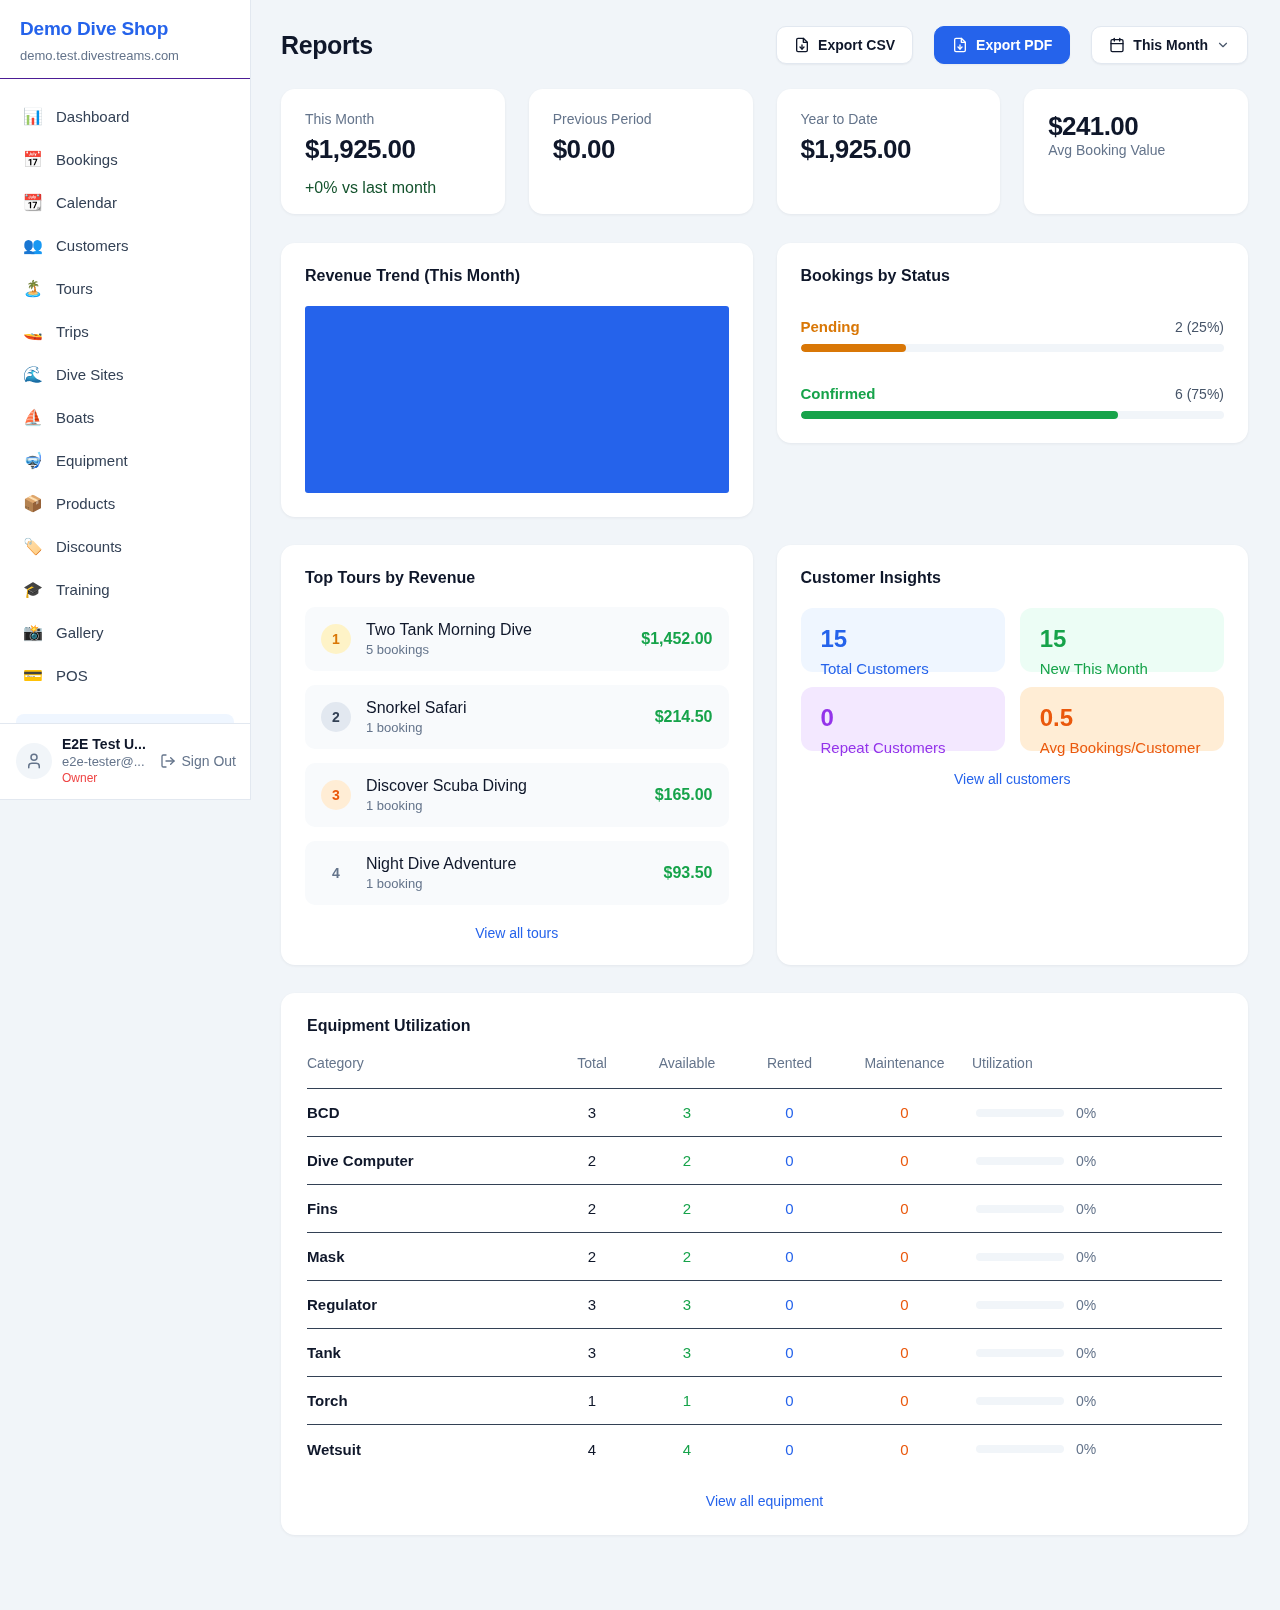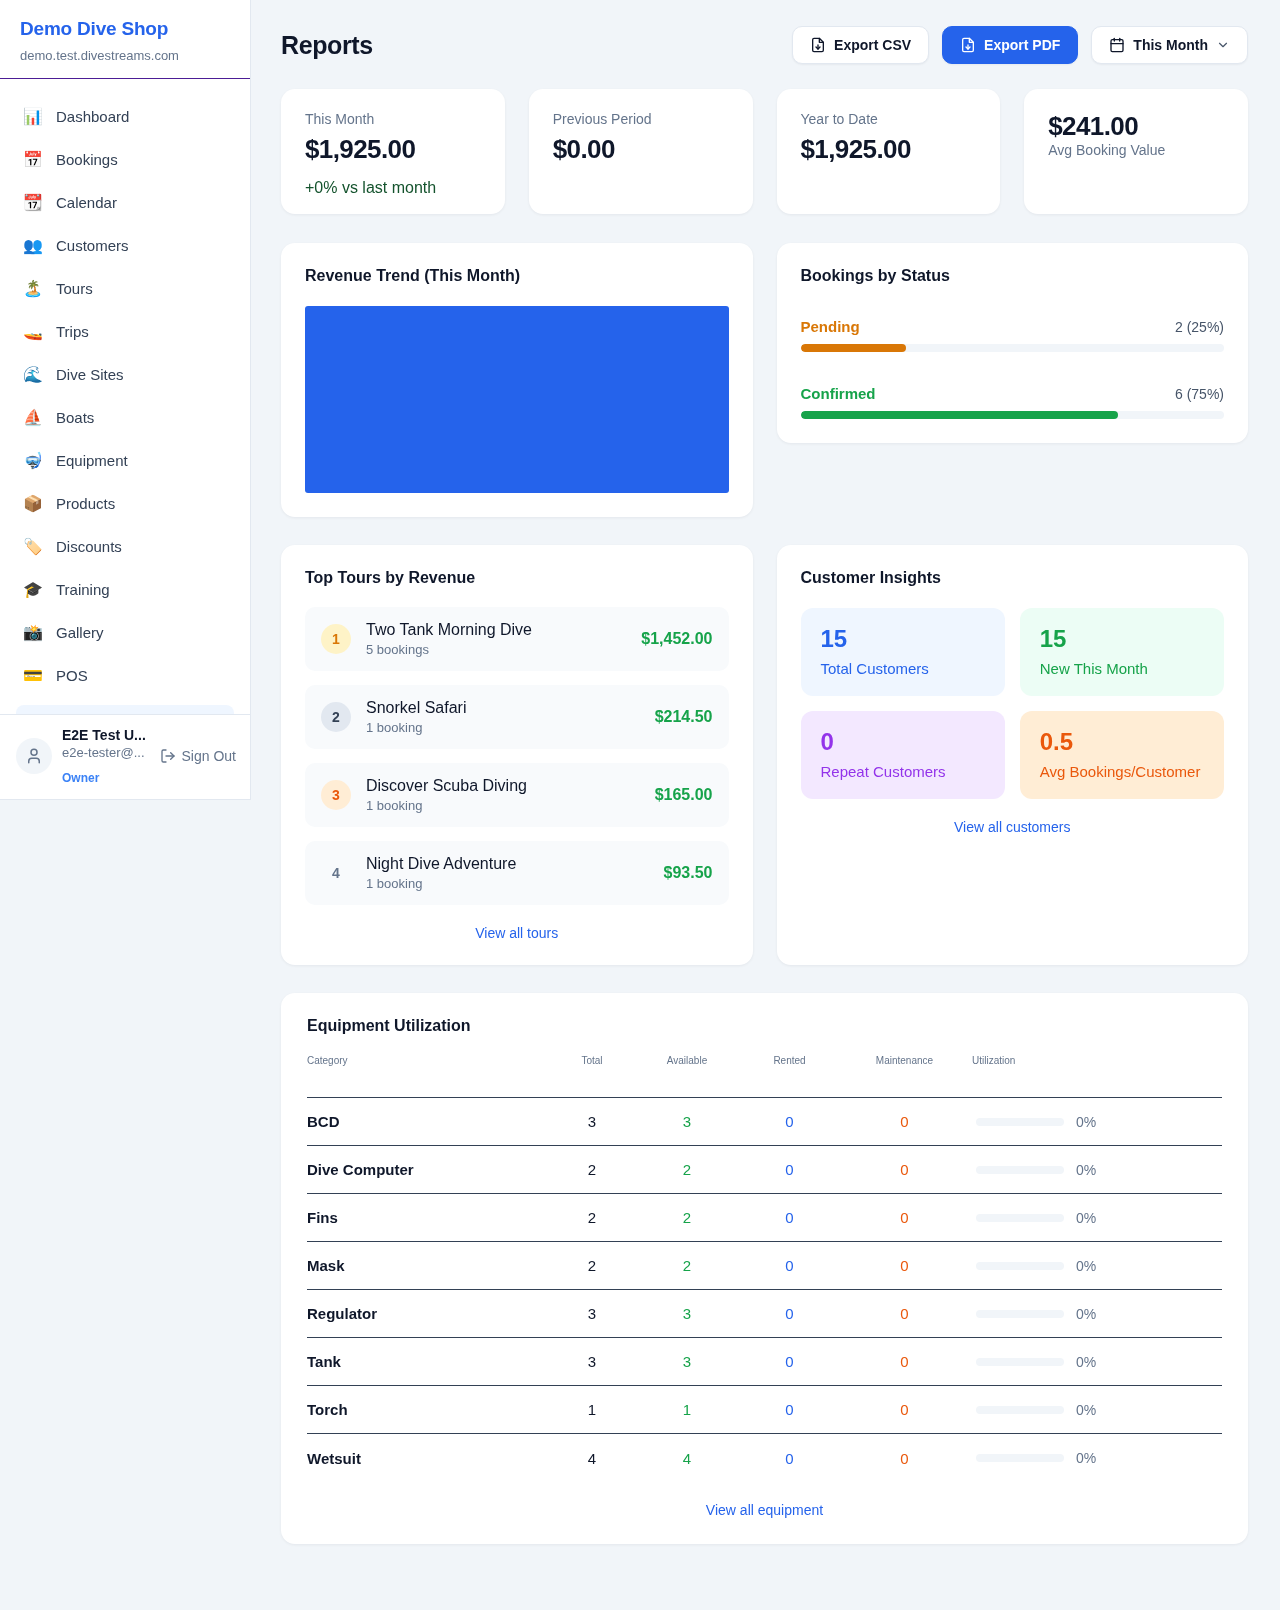--- a/index.html
+++ b/index.html
@@ -33,28 +33,28 @@
     border-top:1px solid #e2e8f0; padding:12px 14px 14px 16px;
     display:flex; align-items:center; gap:10px;
   }
   .avatar {
     width:36px; height:36px; border-radius:50%; background:#f1f5f9;
     display:flex; align-items:center; justify-content:center; color:#64748b; flex:none;
   }
   .user-info { flex:1; min-width:0; }
   .user-name { font-size:14px; font-weight:bold; color:#0f172a; }
   .user-email { font-size:13px; color:#64748b; margin-top:2px; }
-  .user-role { font-size:12px; color:#3b82f6; margin-top:11px;font-weight:bold; }
+  .user-role { font-size:12px; color:#ef4444; margin-top:2px; }
   .signout { display:flex; align-items:center; gap:6px; color:#64748b; font-size:14px; cursor:pointer; white-space:nowrap; }
 
   
   .main { flex:1; padding:26px 32px 0 30px; }
   .page-header { display:flex; justify-content:space-between; align-items:center; margin-bottom:25px; }
   .page-title { font-size:25px; font-weight:bold; letter-spacing:-0.4px; }
-  .actions { display:flex; gap:13px;padding-left:20px; }
+  .actions { display:flex; gap:21px;padding-left:20px; }
   .btn {
     height:38px; border-radius:10px; display:inline-flex; align-items:center; gap:8px;
     padding:0 17px; font-size:14px; font-weight:bold; background:#fff;
     border:1px solid #e2e8f0; color:#0f172a; cursor:pointer;
     box-shadow:0 1px 2px rgba(15,23,42,.05); font-family:inherit;
   }
   .btn-primary { background:#2563eb; border-color:#2563eb; color:#fff; }
   .btn svg { flex:none; }
 
   .stats { display:grid; grid-template-columns:repeat(4,1fr); gap:24px; margin-bottom:29px; }
@@ -102,31 +102,31 @@
   .rank-1 { background:#fef3c7; color:#d97706; }
   .rank-2 { background:#e2e8f0; color:#334155; }
   .rank-3 { background:#ffedd5; color:#ea580c; }
   .rank-4 { background:transparent; color:#64748b; }
   .tour-name { font-size:16px; font-weight:normal; color:#0f172a; }
   .tour-bookings { font-size:13px; color:#64748b; margin-top:3px; }
   .tour-rev { margin-left:auto; color:#16a34a; font-weight:bold; font-size:16px;text-align:right; }
   .view-all { display:block; text-align:center; color:#2563eb; font-size:14px; margin-top:20px; cursor:pointer; text-decoration:none; }
 
   .tiles { display:grid; grid-template-columns:1fr 1fr; gap:15px; margin-top:21px; }
-  .tile { border-radius:12px; padding:17px 20px; height:88px; }
+  .tile { border-radius:12px; padding:17px 20px; height:64px; }
   .tile-value { font-size:24px; font-weight:bold; }
   .tile-label { font-size:15px; margin-top:7px; }
   .tile-blue { background:#eff6ff; color:#2563eb; }
   .tile-green { background:#ecfdf5; color:#16a34a; }
   .tile-purple { background:#f3e8ff; color:#9333ea; }
   .tile-orange { background:#ffedd5; color:#ea580c; }
 
   .eq-panel { padding:24px 26px 26px; }
   .eq-grid { display:grid; grid-template-columns:1fr 80px 110px 95px 135px 250px; align-items:center; }
-  .eq-head { color:#64748b; font-size:10px; padding:20px 0 31px; border-bottom:1px solid #334155; }
+  .eq-head { color:#64748b; font-size:14px; padding:20px 0 17px; border-bottom:1px solid #334155; }
   .eq-row { height:48px; border-bottom:1px solid #334155; font-size:15px; }
   .eq-row.last { border-bottom:none; }
   .eq-cat { font-weight:bold; color:#0f172a; }
   .c-center { text-align:center; }
   .c-green { color:#16a34a; }
   .c-blue { color:#2563eb; }
   .c-orange { color:#ea580c; }
   .util-cell { display:flex; align-items:center; gap:12px; justify-content:flex-start; padding-left:4px; }
   .util-track { width:88px; height:8px; background:#f1f5f9; border-radius:5px; overflow:hidden; }
   .util-fill { height:100%; background:#2563eb; border-radius:5px; }

